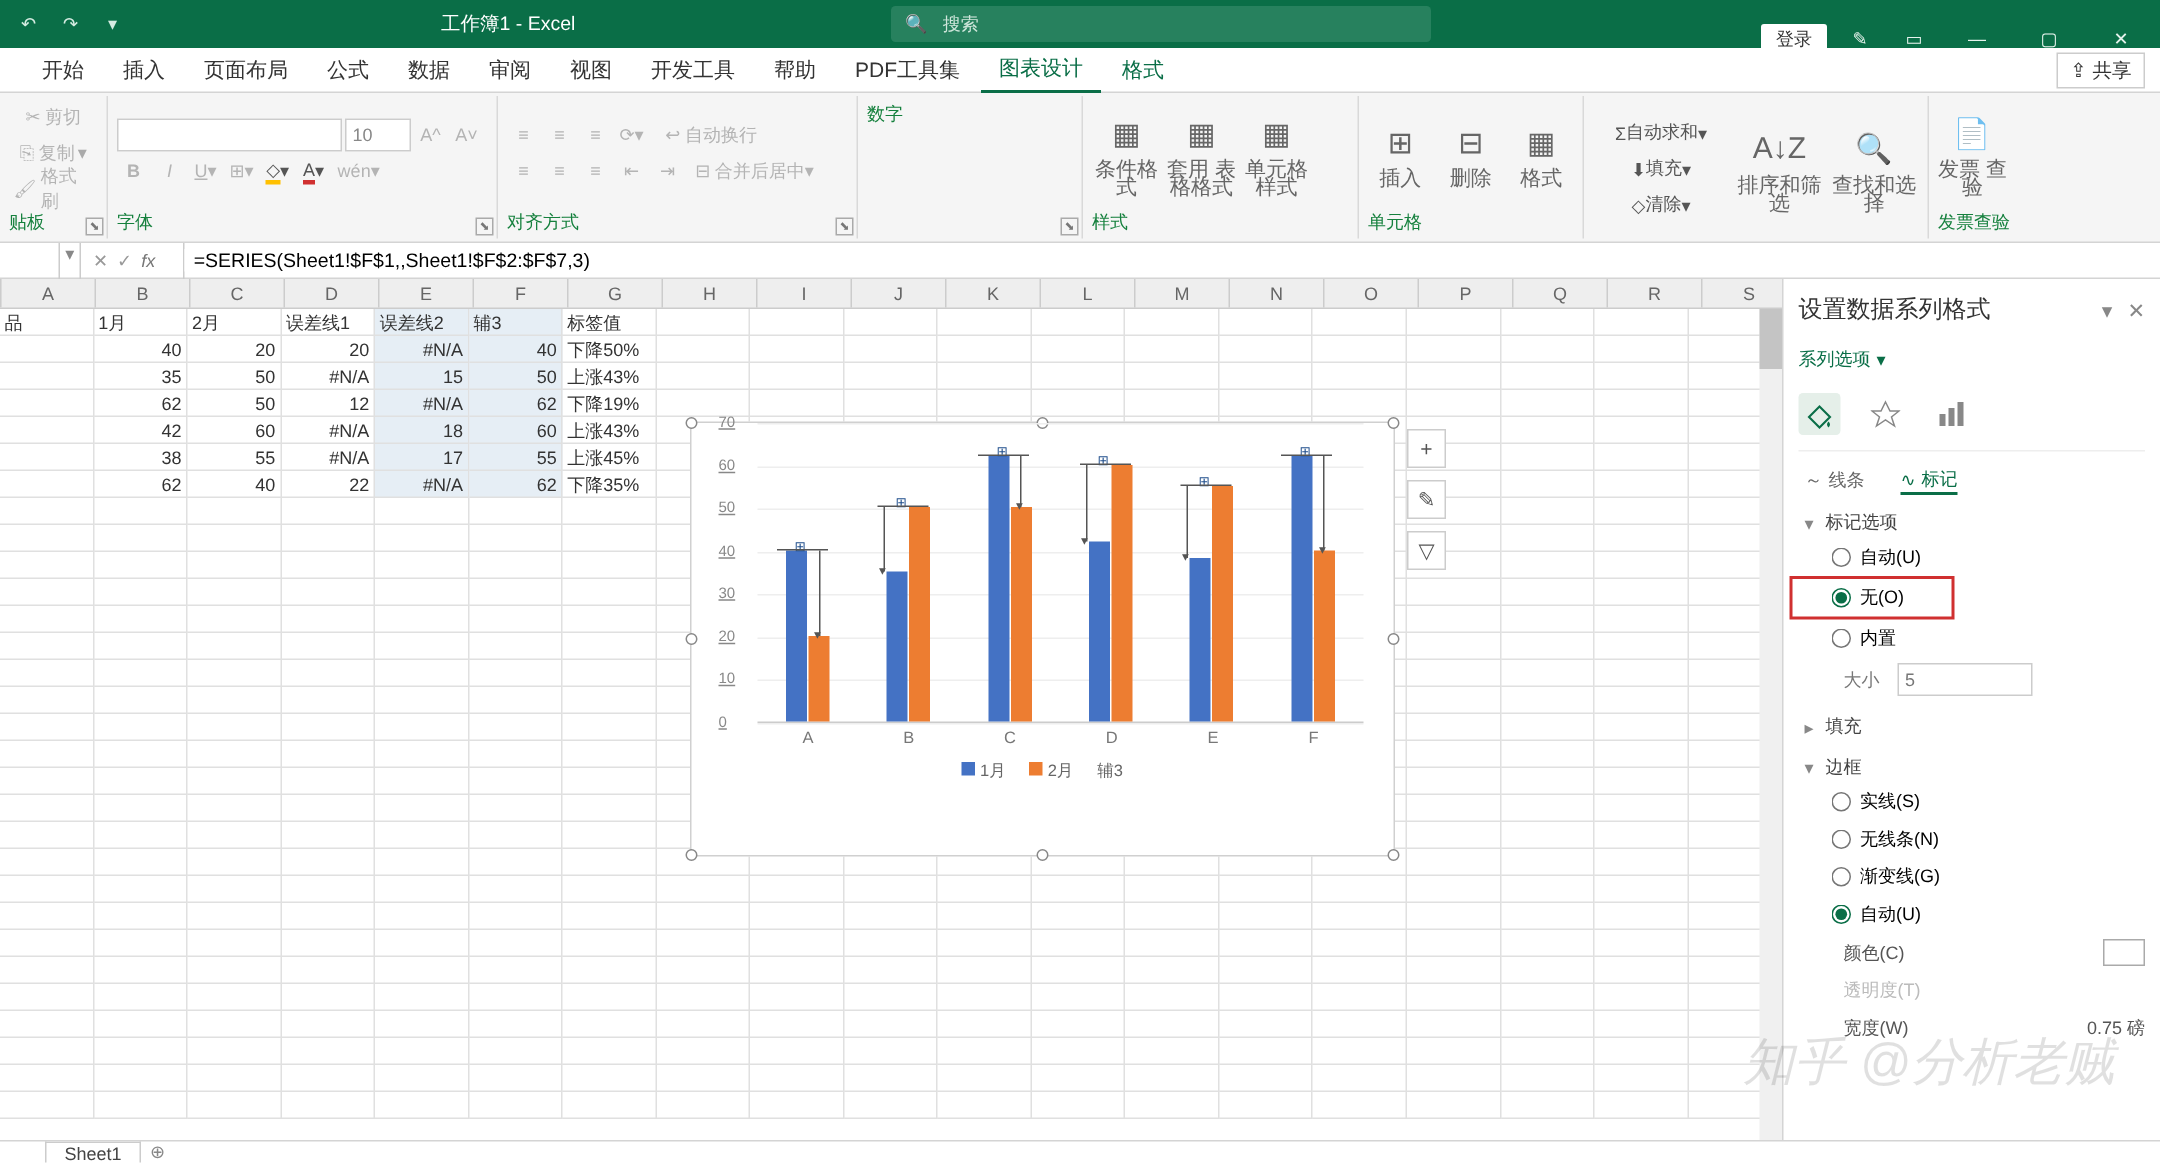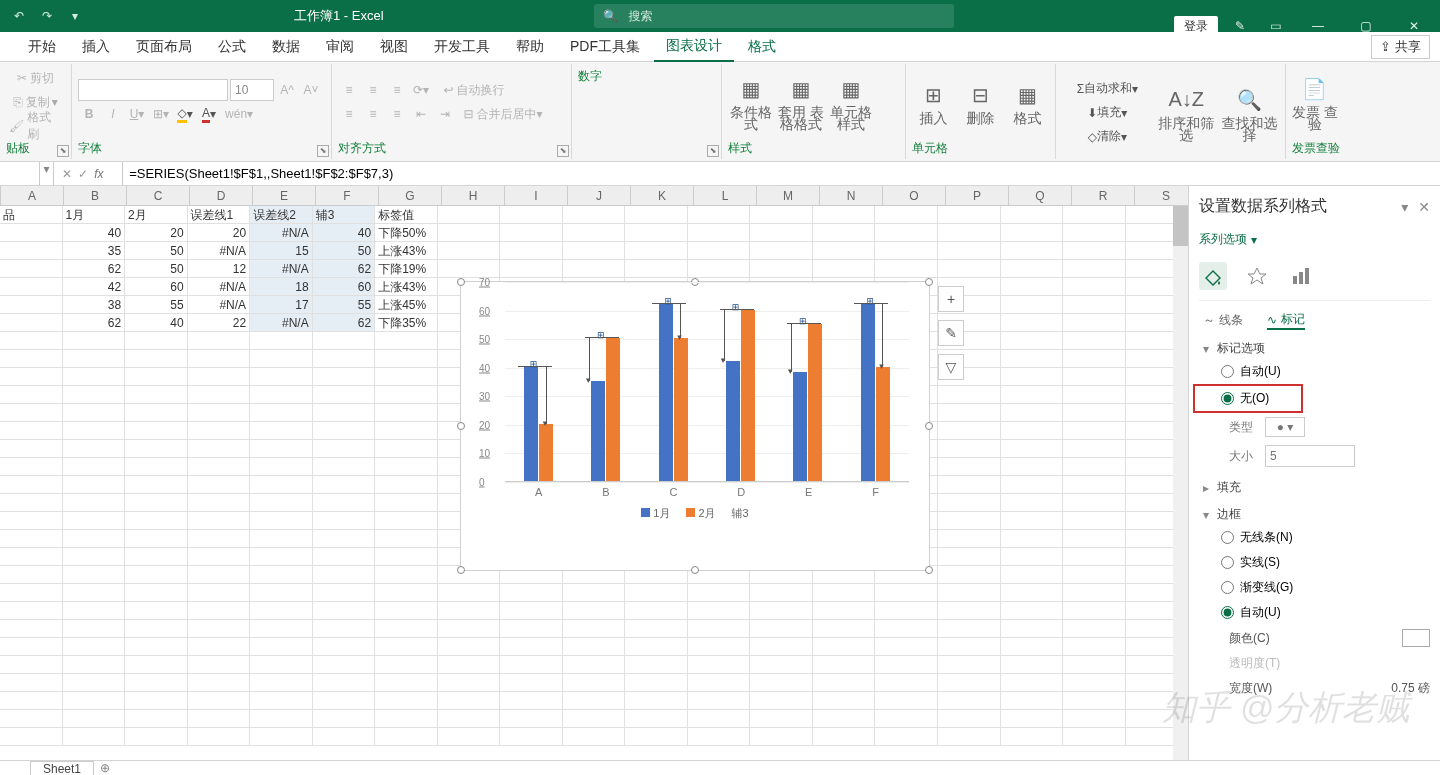--- a/index.html
+++ b/index.html
@@ -1126,45 +1126,45 @@
         <span>标记选项</span>
       </div>
     <div class="opt">
         <input type="radio" name="m" style="">
         <span>自动(U)</span>
       </div>
     <div class="opt hl">
         <input type="radio" name="m" checked="" style="">
         <span>无(O)</span>
       </div>
-    <div class="field">
-        <span>类型</span>
-        <div class="ctl" style="display:flex;align-items:center;justify-content:center">● ▾</div>
+    <div class="opt">
+        <input type="radio" name="m" style="">
+        <span>内置</span>
       </div>
     <div class="field">
         <span>大小</span>
         <div class="numctl">
           <span>5</span>
         </div>
       </div>
     <div class="section">
         <span class="chev">▸</span>
         <span>填充</span>
       </div>
     <div class="section">
         <span class="chev">▾</span>
         <span>边框</span>
       </div>
     <div class="opt">
         <input type="radio" name="b" style="">
-        <span>无线条(N)</span>
+        <span>实线(S)</span>
       </div>
     <div class="opt">
         <input type="radio" name="b" style="">
-        <span>实线(S)</span>
+        <span>无线条(N)</span>
       </div>
     <div class="opt">
         <input type="radio" name="b" style="">
         <span>渐变线(G)</span>
       </div>
     <div class="opt">
         <input type="radio" name="b" checked="" style="">
         <span>自动(U)</span>
       </div>
     <div class="colorrow">

